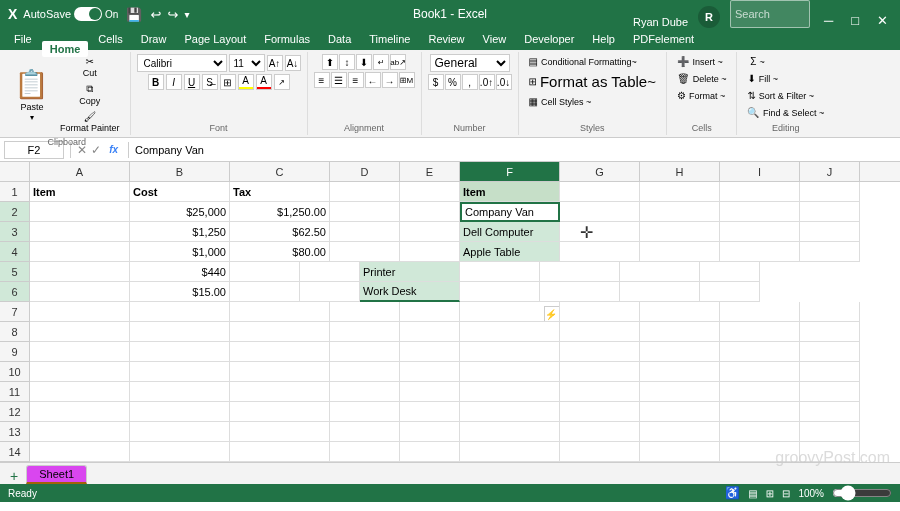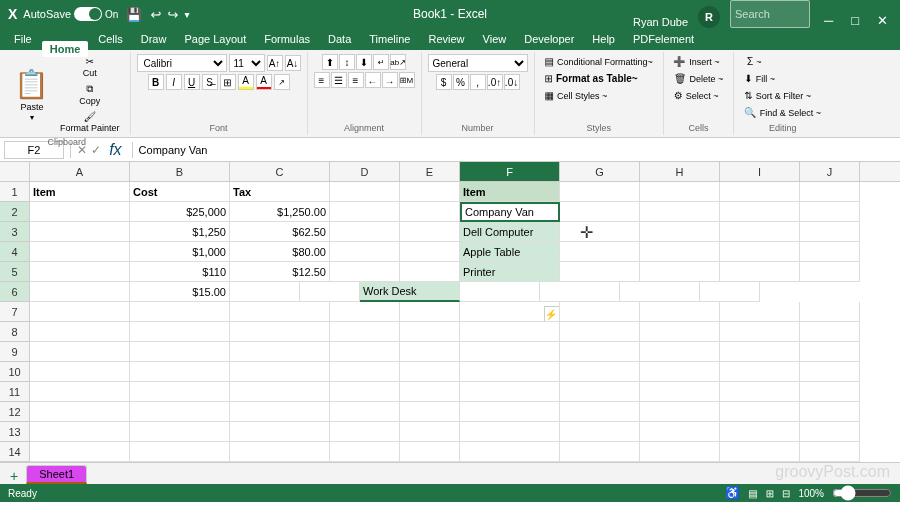--- a/index.html
+++ b/index.html
@@ -99,39 +99,39 @@
     .bold { font-weight: bold; }
     .italic { font-style: italic; }
     .underline { text-decoration: underline; }
     .color-btn { display: flex; flex-direction: column; align-items: center; }
     .color-bar { width: 14px; height: 3px; margin-top: 1px; }
 
     
     .align-group .ribbon-group-content { flex-direction: column; gap: 2px; }
 
     
-    .number-select { font-size: 10px; height: 18px; border: 1px solid #ccc; background: #fff; width: 100px; }
+    .number-select { font-size: 12px; height: 18px; border: 1px solid #ccc; background: #fff; width: 80px; }
 
     
     .styles-group .ribbon-group-content { flex-direction: row; }
 
     
     .formula-bar {
       height: 24px; background: #fff; border-bottom: 1px solid #ccc;
       display: flex; align-items: center; gap: 4px; padding: 0 4px;
     }
     .name-box {
       width: 60px; height: 18px; border: 1px solid #ccc; font-size: 11px;
       padding: 0 4px; text-align: center;
     }
     .formula-divider { width: 1px; height: 16px; background: #ccc; margin: 0 2px; }
     .formula-input {
       flex: 1; height: 18px; border: none; font-size: 11px; outline: none;
     }
-    .fx-label { font-size: 16px; font-style: italic; color: #0c4a6e; padding: 0 4px; }
+    .fx-label { font-size: 10px; font-style: italic; color: #3b82f6; padding: 0 4px; font-weight: bold; }
 
     
     .spreadsheet { display: flex; flex-direction: column; flex: 1; overflow: hidden; }
 
     
     .col-header-row {
       display: flex; background: #f5f5f5; border-bottom: 1px solid #ccc;
       height: 20px;
     }
     .corner-cell {
@@ -200,21 +200,21 @@
     
     .status-bar {
       height: 18px; background: #217346; color: #fff;
       display: flex; align-items: center; justify-content: space-between;
       padding: 0 8px; font-size: 10px;
     }
     .status-bar-right { display: flex; gap: 8px; align-items: center; }
 
     
     .watermark {
-      position: absolute; bottom: 30px; right: 10px;
+      position: absolute; bottom: 44px; right: 10px;
       color: #ccc; font-size: 16px; font-weight: 300; pointer-events: none;
       z-index: 10; opacity: 0.7;
     }
 
     
     .col-a { width: 100px; min-width: 100px; }
     .col-b { width: 100px; min-width: 100px; }
     .col-c { width: 100px; min-width: 100px; }
     .col-d { width: 70px; min-width: 70px; }
     .col-e { width: 60px; min-width: 60px; }
@@ -378,21 +378,21 @@
   </div>
 
   <div class="ribbon-group styles-group">
     <div class="ribbon-group-content" style="flex-direction:column; gap:2px; align-items:flex-start;">
       <div class="ribbon-btn" style="flex-direction:row; gap:3px;">
         <span>▤</span>
         <span style="font-size:9px;">Conditional Formatting~</span>
       </div>
       <div class="ribbon-btn" style="flex-direction:row; gap:3px;">
         <span>⊞</span>
-        <span style="font-size:10px;font-weight:bold;">Format as Table~</span>
+        <span style="font-size:15px;">Format as Table~</span>
       </div>
       <div class="ribbon-btn" style="flex-direction:row; gap:3px;">
         <span>▦</span>
         <span style="font-size:9px;">Cell Styles ~</span>
       </div>
     </div>
     <div class="ribbon-group-label">Styles</div>
   </div>
 
   <div class="ribbon-group">
@@ -400,21 +400,21 @@
       <div class="ribbon-btn" style="flex-direction:row; gap:3px;">
         <span>➕</span>
         <span style="font-size:9px;">Insert ~</span>
       </div>
       <div class="ribbon-btn" style="flex-direction:row; gap:3px;">
         <span>🗑</span>
         <span style="font-size:9px;">Delete ~</span>
       </div>
       <div class="ribbon-btn" style="flex-direction:row; gap:3px;">
         <span>⚙</span>
-        <span style="font-size:9px;">Select ~</span>
+        <span style="font-size:9px;">Format ~</span>
       </div>
     </div>
     <div class="ribbon-group-label">Cells</div>
   </div>
 
   <div class="ribbon-group editing-group">
     <div class="ribbon-group-content" style="flex-direction:column; gap:2px; align-items:flex-start;">
       <div class="ribbon-btn" style="flex-direction:row; gap:3px;">
         <span>Σ</span>
         <span style="font-size:9px;">~</span>
@@ -531,22 +531,21 @@
         <div class="cell col-e"></div>
         <div class="cell col-f flash-fill-selected">Apple Table</div>
         <div class="cell col-g"></div>
         <div class="cell col-h"></div>
         <div class="cell col-i"></div>
         <div class="cell col-j"></div>
       </div>
 
       <div class="grid-row">
         <div class="cell col-a"></div>
-        <div class="cell col-b right-align">$110</div>
-        <div class="cell col-c right-align">$12.50</div>
+        <div class="cell col-b right-align">$440</div>
         <div class="cell col-d"></div>
         <div class="cell col-e"></div>
         <div class="cell col-f flash-fill-selected">Printer</div>
         <div class="cell col-g"></div>
         <div class="cell col-h"></div>
         <div class="cell col-i"></div>
         <div class="cell col-j"></div>
       </div>
 
       <div class="grid-row">

